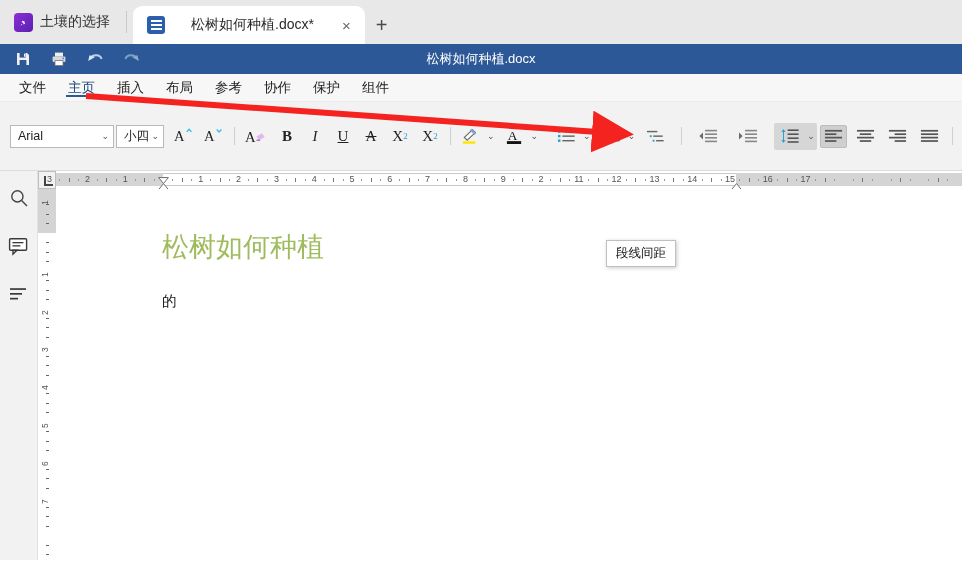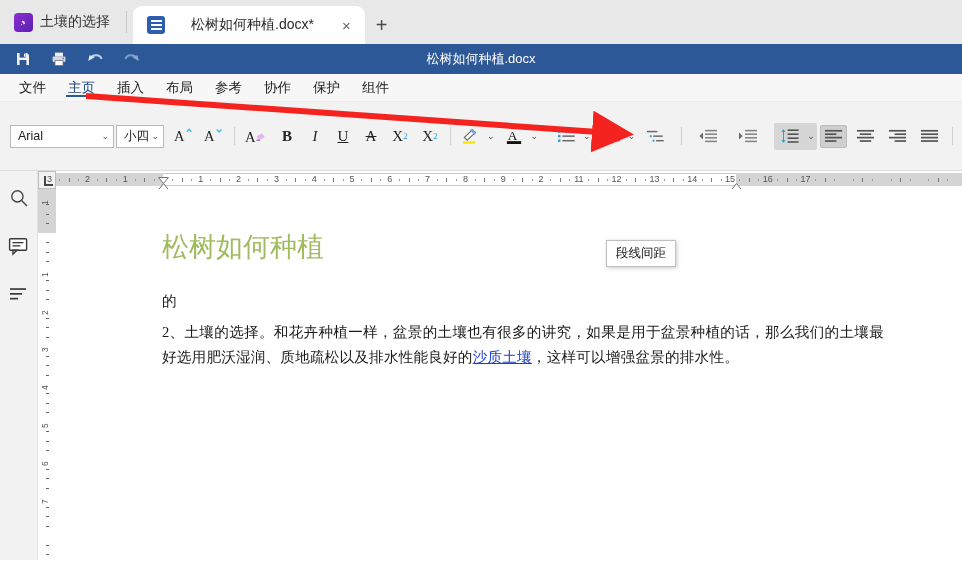--- a/index.html
+++ b/index.html
@@ -707,23 +707,20 @@
         </div>
       </div>
 
       <div class="page">
         <div class="page-inner">
           <div class="doc-title">松树如何种植</div>
 
 
           <div class="stray">的</div>
 
-          <div class="para">
-            <span>2、土壤的选择。和花卉种植一样，盆景的土壤也有很多的讲究，如果是用于盆景种植的话，那么我们的土壤最好选用肥沃湿润、质地疏松以及排水性能良好的</span><span class="link">沙质土壤</span><span>，这样可以增强盆景的排水性。</span>
-          </div>
 
         </div>
       </div>
     </div>
   </div>
 </div>
 
 <svg class="arrow-svg" width="962" height="561">
   <defs>
     <marker id="ah" markerWidth="7" markerHeight="7" refX="1" refY="3.5" orient="auto">

